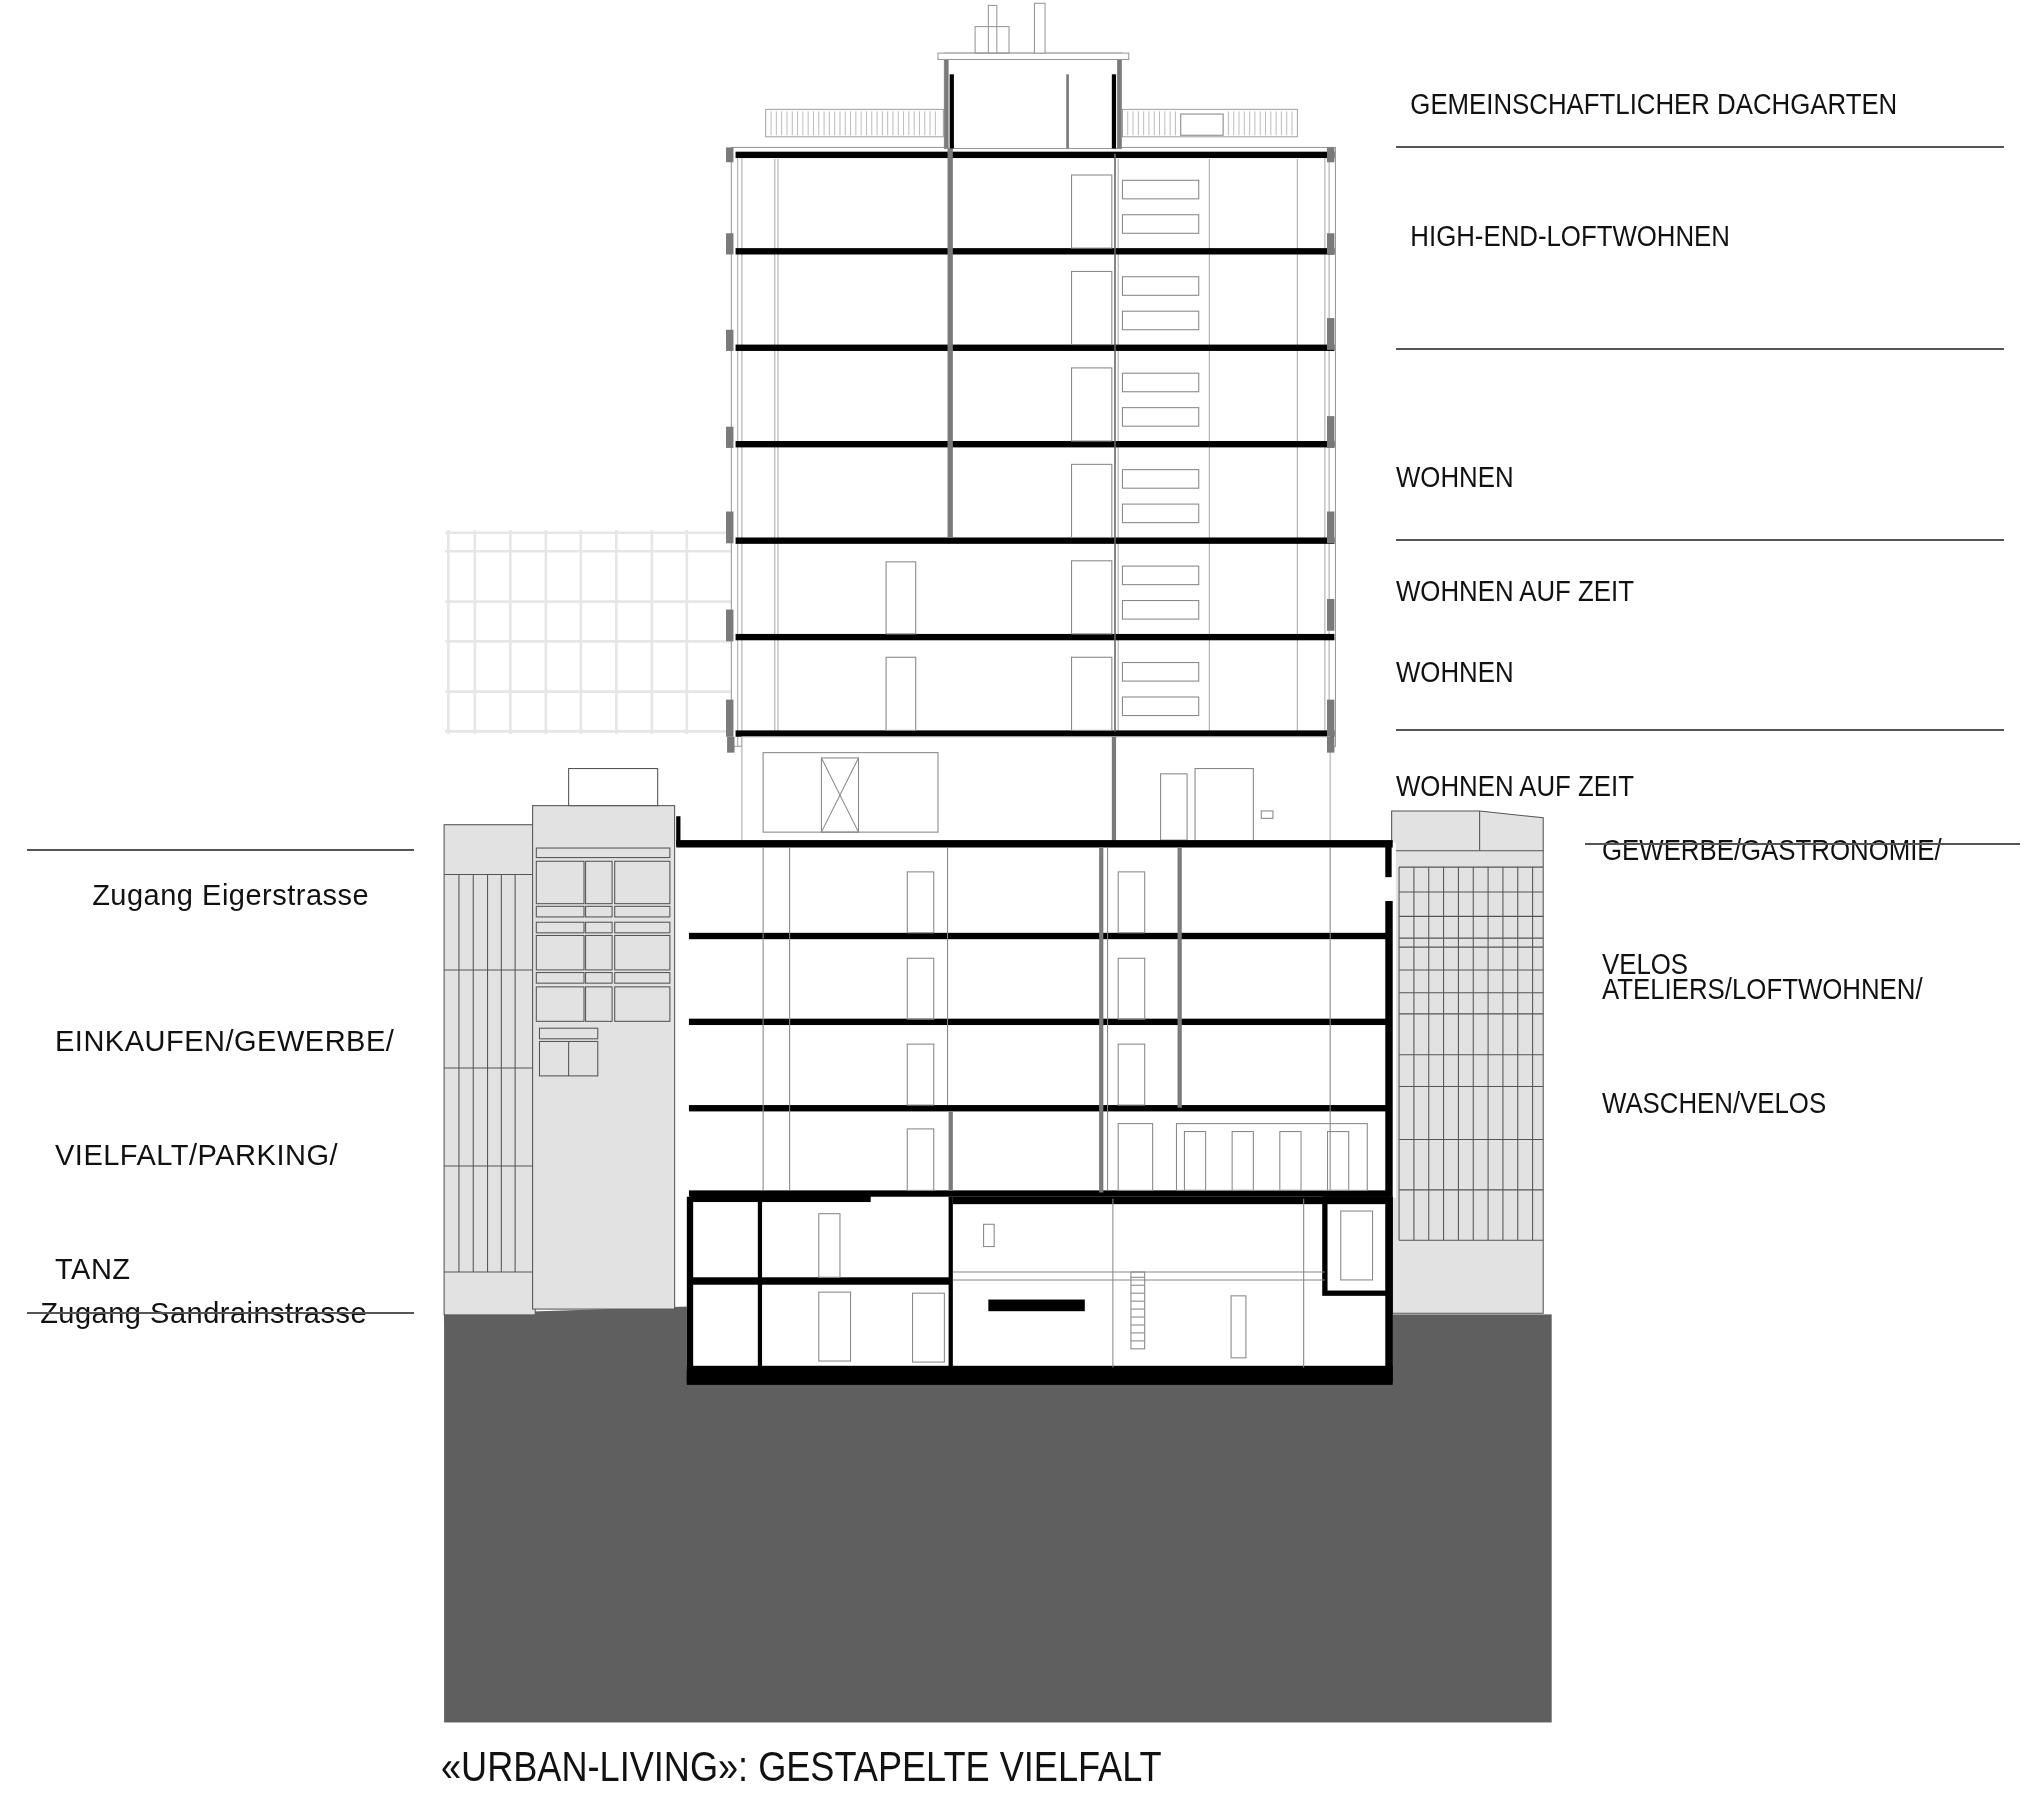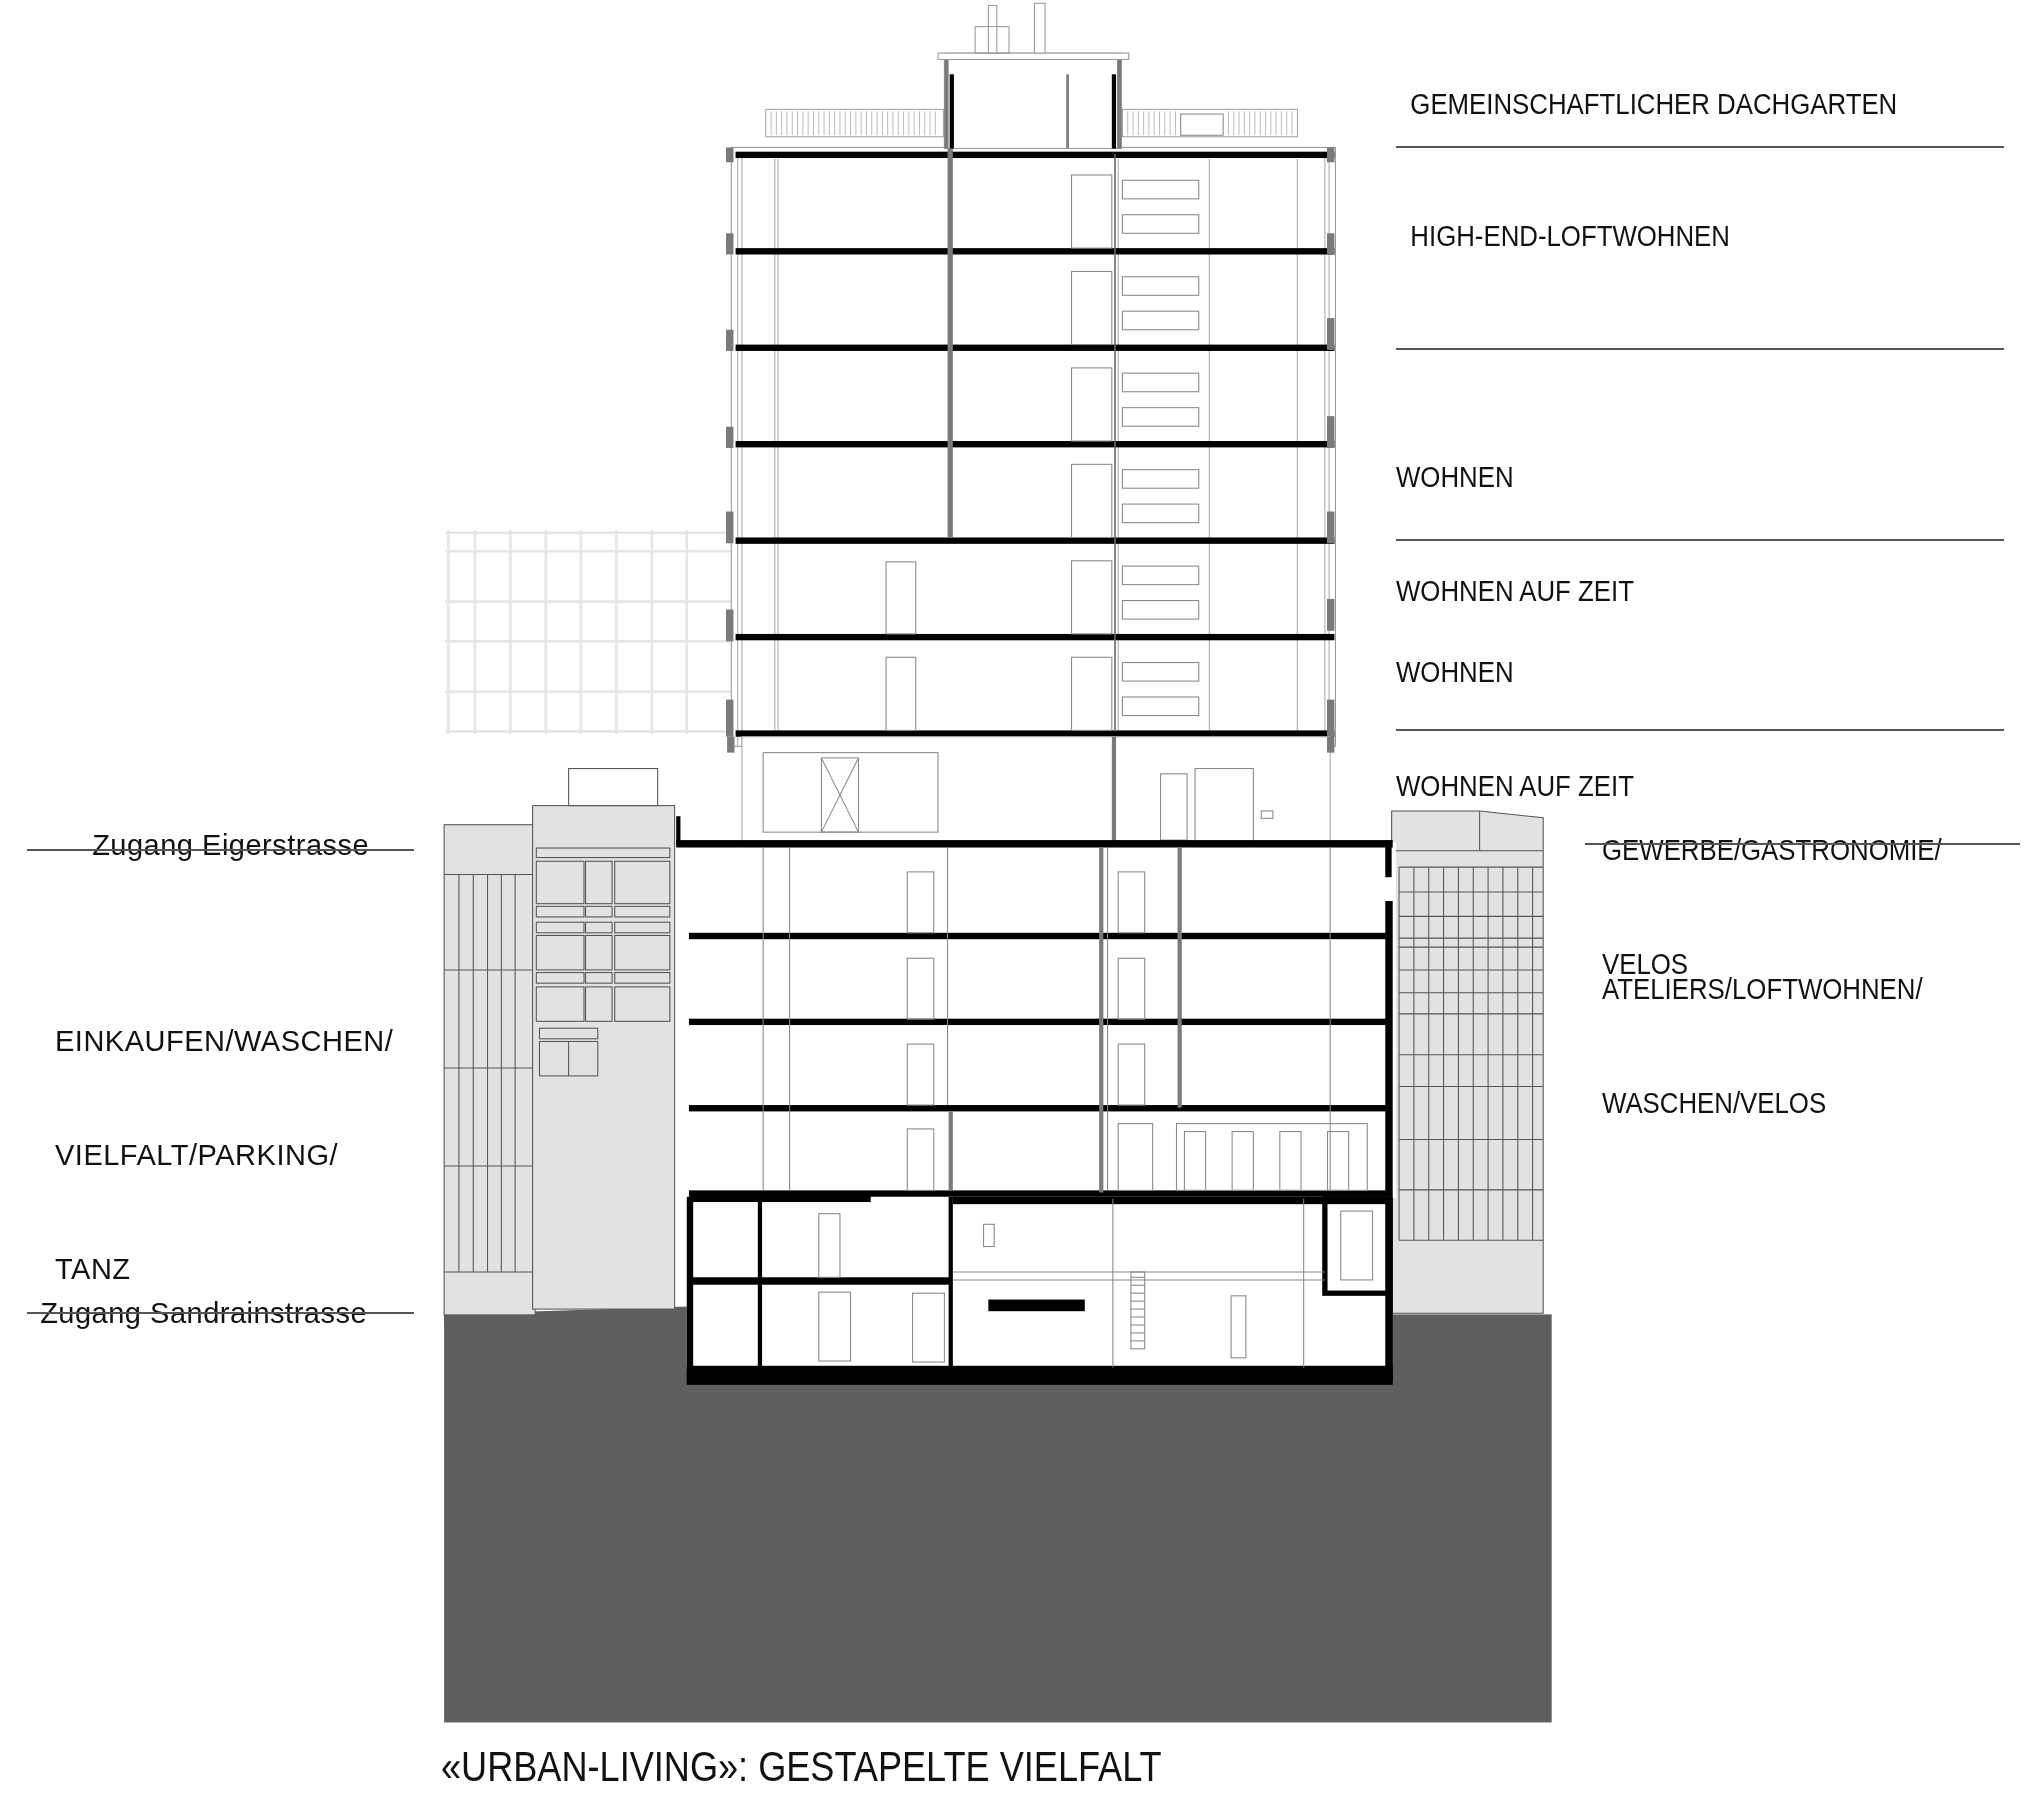--- a/index.html
+++ b/index.html
@@ -382,27 +382,27 @@
   <div>GEWERBE/GASTRONOMIE/</div>
   <div>VELOS</div>
 </div>
 <div class="rule" style="left:1585px;top:843px;width:435px;"></div>
 
 <div class="lbl narrow" style="left:1602px;top:894px;">
   <div>ATELIERS/LOFTWOHNEN/</div>
   <div>WASCHEN/VELOS</div>
 </div>
 
-<div class="lbl wide" style="left:75px;top:788px;">
+<div class="lbl wide" style="left:75px;top:838px;">
   <span>Zugang Eigerstrasse</span>
 </div>
 <div class="rule" style="left:26.5px;top:849px;width:387px;"></div>
 
 <div class="lbl wide" style="left:55px;top:946px;">
-  <div>EINKAUFEN/WASCHEN/</div>
+  <div>EINKAUFEN/GEWERBE/</div>
   <div>VIELFALT/PARKING/</div>
   <div>TANZ</div>
 </div>
 
 <div class="lbl wide" style="left:23px;top:1256px;">
   <span>Zugang Sandrainstrasse</span>
 </div>
 <div class="rule" style="left:26.5px;top:1312px;width:387px;"></div>
 
 <div class="title">«URBAN-LIVING»: GESTAPELTE VIELFALT</div>

